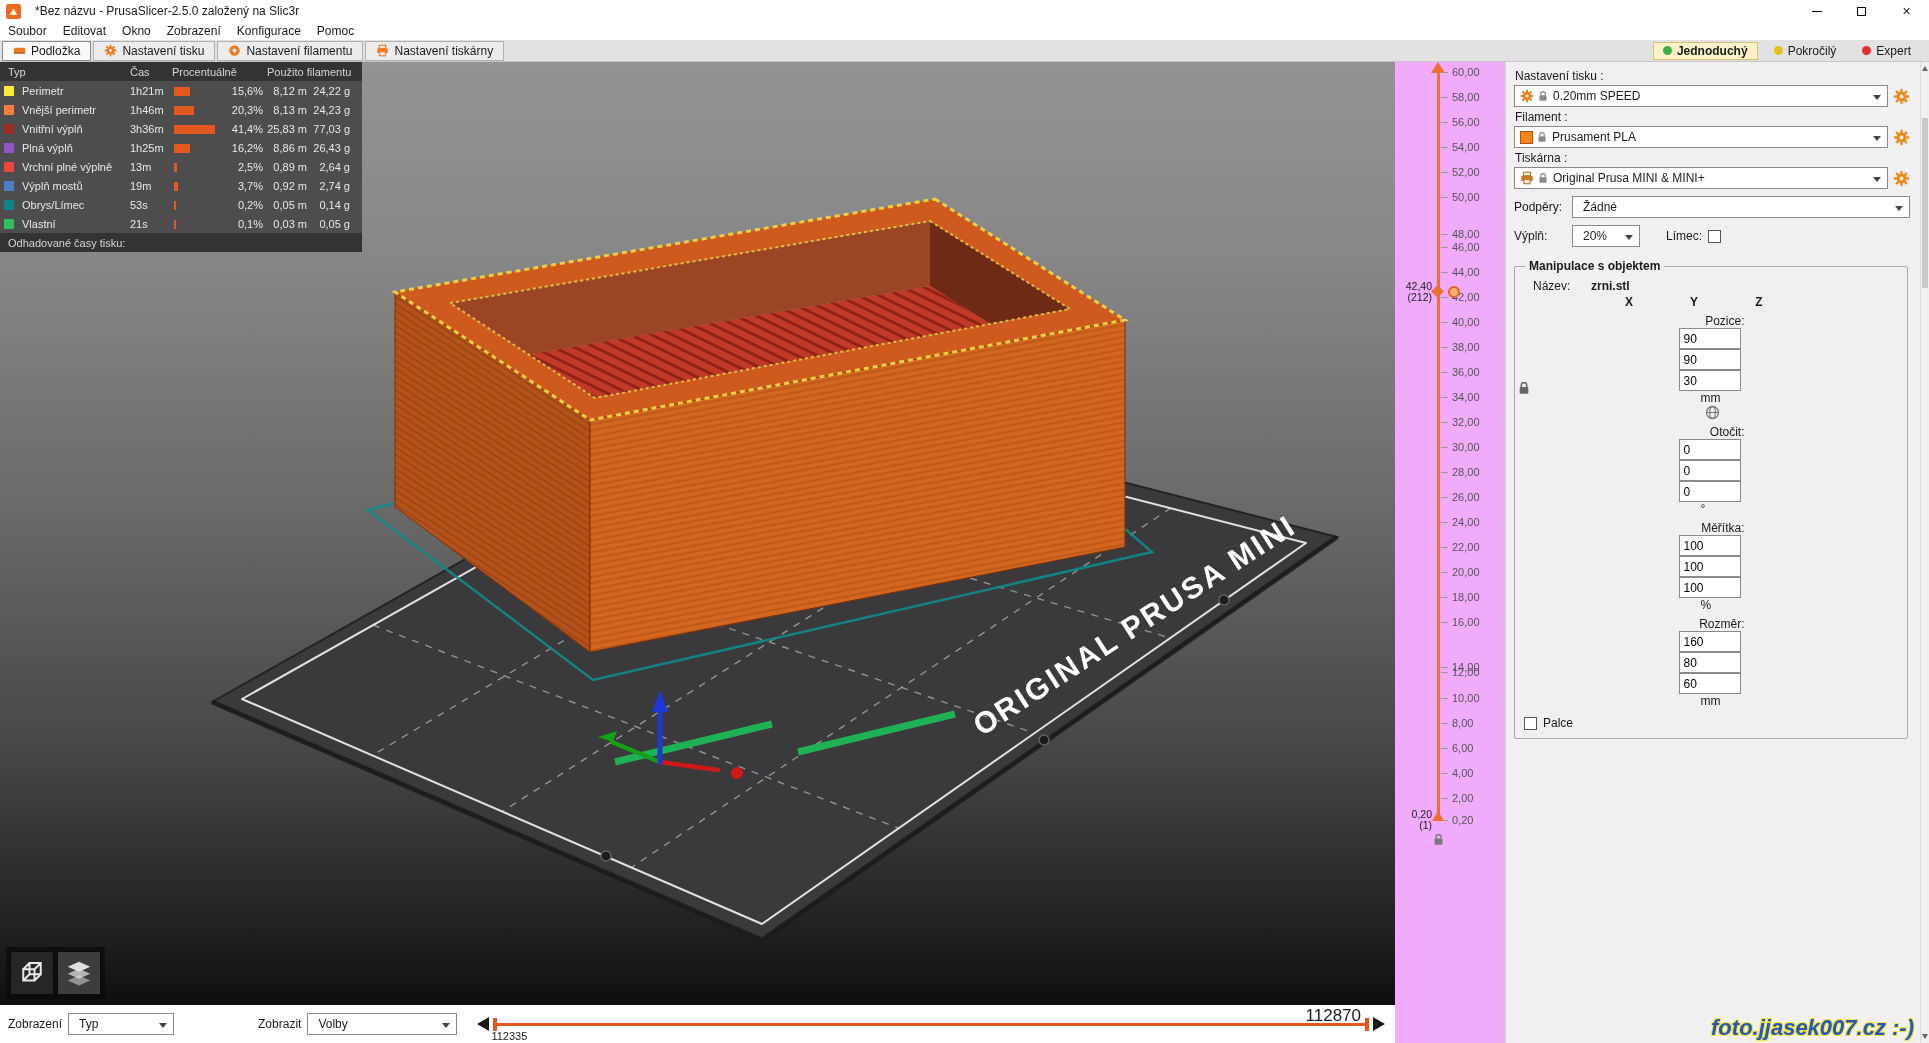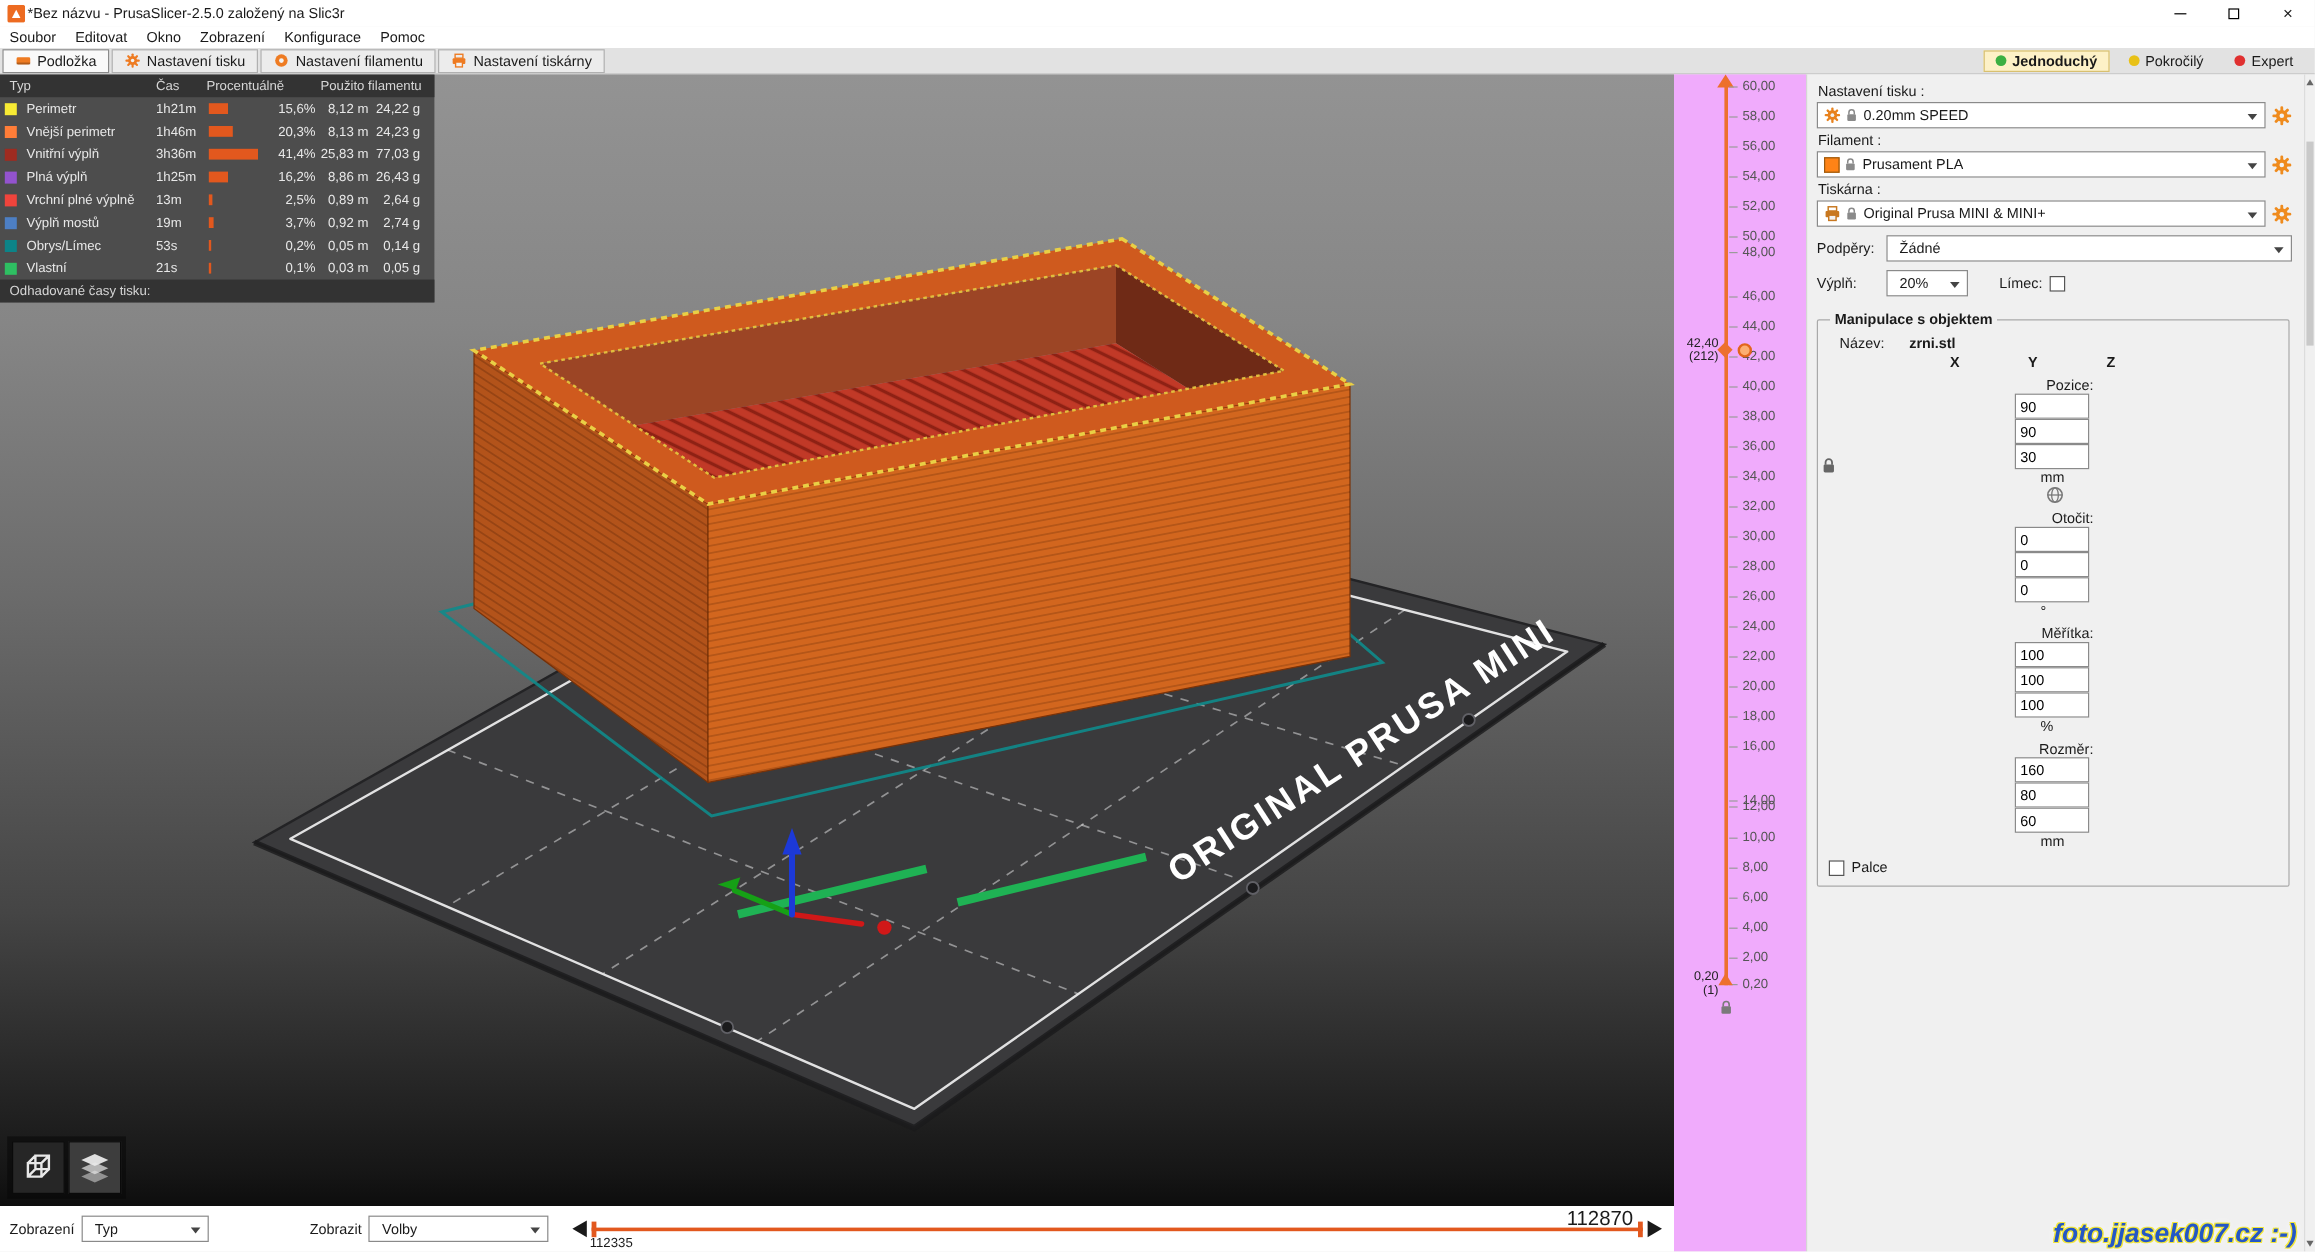--- a/index.html
+++ b/index.html
@@ -4,21 +4,21 @@
 <style>
   * { box-sizing: border-box; margin: 0; padding: 0; }
   html,body { width:1929px; height:1043px; overflow:hidden; }
   body { font-family:"Liberation Sans","DejaVu Sans",sans-serif; font-size:12px; color:#1a1a1a; background:#fff; }
 
   .app { position:relative; width:1929px; height:1043px; background:#f0f0f0; }
 
   
   .titlebar { height:22px; background:#fff; display:flex; align-items:center; padding-left:6px; }
   .app-ic { width:15px; height:15px; flex:none; }
-  .title-text { margin-left:2px; font-size:12px; white-space:nowrap; }
+  .title-text { margin-left:14px; font-size:12px; white-space:nowrap; }
   .win-controls { margin-left:auto; display:flex; height:22px; }
   .win-btn { width:45px; height:22px; display:flex; align-items:center; justify-content:center; }
   .g-min { width:10px; height:1px; background:#000; display:block; }
   .g-max { width:9px; height:9px; border:1px solid #000; display:block; }
   .g-close { font-size:14px; line-height:1; }
 
   
   .menubar { height:18px; background:#fff; display:flex; align-items:center; }
   .menu-item { padding:0 8px; font-size:12px; white-space:nowrap; }
 
@@ -486,21 +486,21 @@
           </div>
           <div class="ruler-tick" style="top: 85.06px;">
             <span class="ruler-tick-label">54,00</span>
           </div>
           <div class="ruler-tick" style="top: 110.08px;">
             <span class="ruler-tick-label">52,00</span>
           </div>
           <div class="ruler-tick" style="top: 135.1px;">
             <span class="ruler-tick-label">50,00</span>
           </div>
-          <div class="ruler-tick" style="top: 148px;">
+          <div class="ruler-tick" style="top: 172px;">
             <span class="ruler-tick-label">48,00</span>
           </div>
           <div class="ruler-tick" style="top: 185.14px;">
             <span class="ruler-tick-label">46,00</span>
           </div>
           <div class="ruler-tick" style="top: 210.16px;">
             <span class="ruler-tick-label">44,00</span>
           </div>
           <div class="ruler-tick" style="top: 235.18px;">
             <span class="ruler-tick-label">42,00</span>

